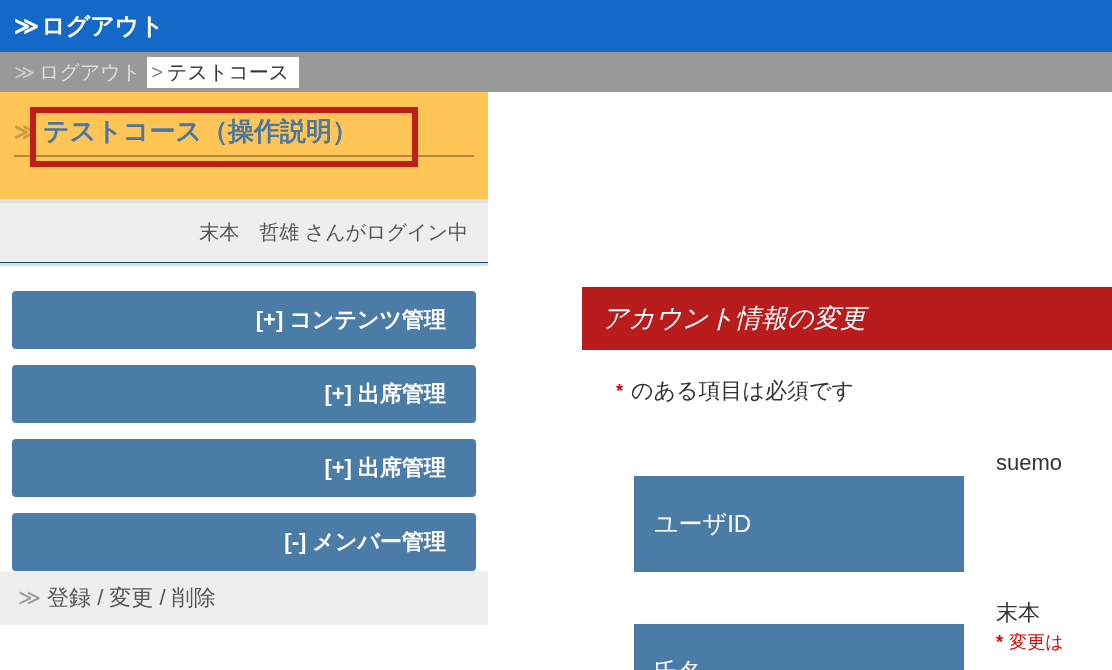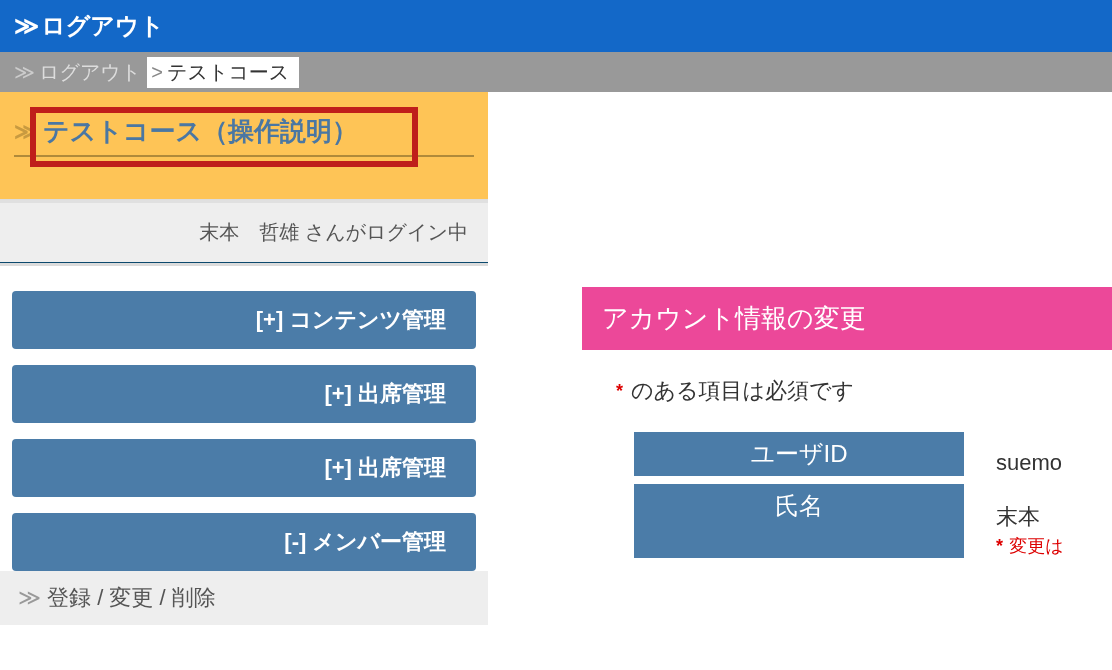--- a/index.html
+++ b/index.html
@@ -137,24 +137,25 @@
     .main {
       flex: 1;
       padding-top: 195px;
       padding-left: 94px;
       position: relative;
     }
     .panel {
       width: 530px;
     }
     .panel-header {
-      background: #ec4899;
+      background: #b91c1c;
       color: #ffffff;
       font-size: 26px;
       padding: 14px 20px;
+      font-style: italic;
     }
     .required-note {
       padding: 26px 0 26px 34px;
       font-size: 22px;
       color: #333;
       display: flex;
       align-items: center;
     }
     .required-note .asterisk {
       color: #d00;
@@ -167,23 +168,24 @@
     }
     .form-row {
       display: flex;
       margin-bottom: 8px;
       align-items: stretch;
     }
     .form-label {
       background: #4b7ca8;
       color: #ffffff;
       width: 330px;
-      padding: 6px 20px;
+      padding: 32px 20px;
       font-size: 24px;
-      text-align: center;
+      text-align: left;
+      margin-top: 44px;
     }
     .form-value {
       padding: 18px 0 0 32px;
       font-size: 22px;
       color: #333;
       display: flex;
       flex-direction: column;
     }
     .form-value .ast {
       color: #d00;

